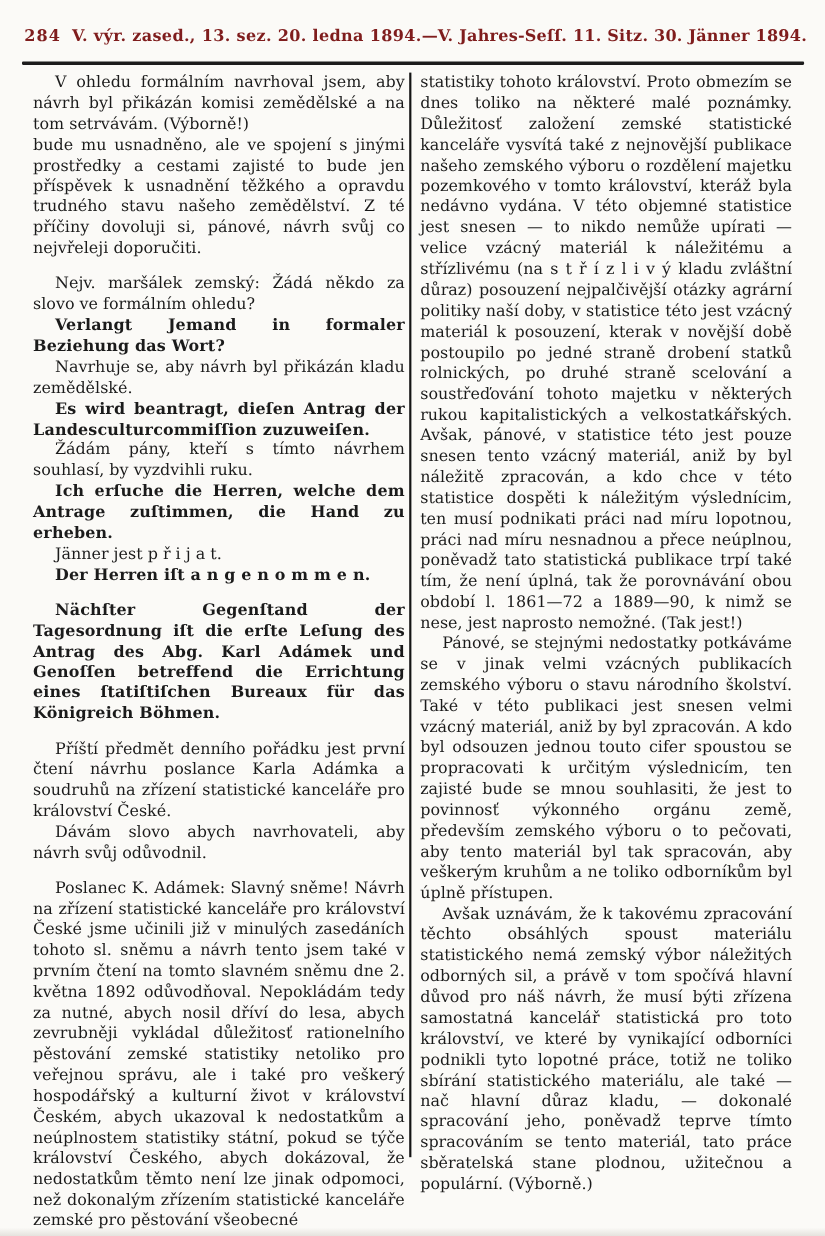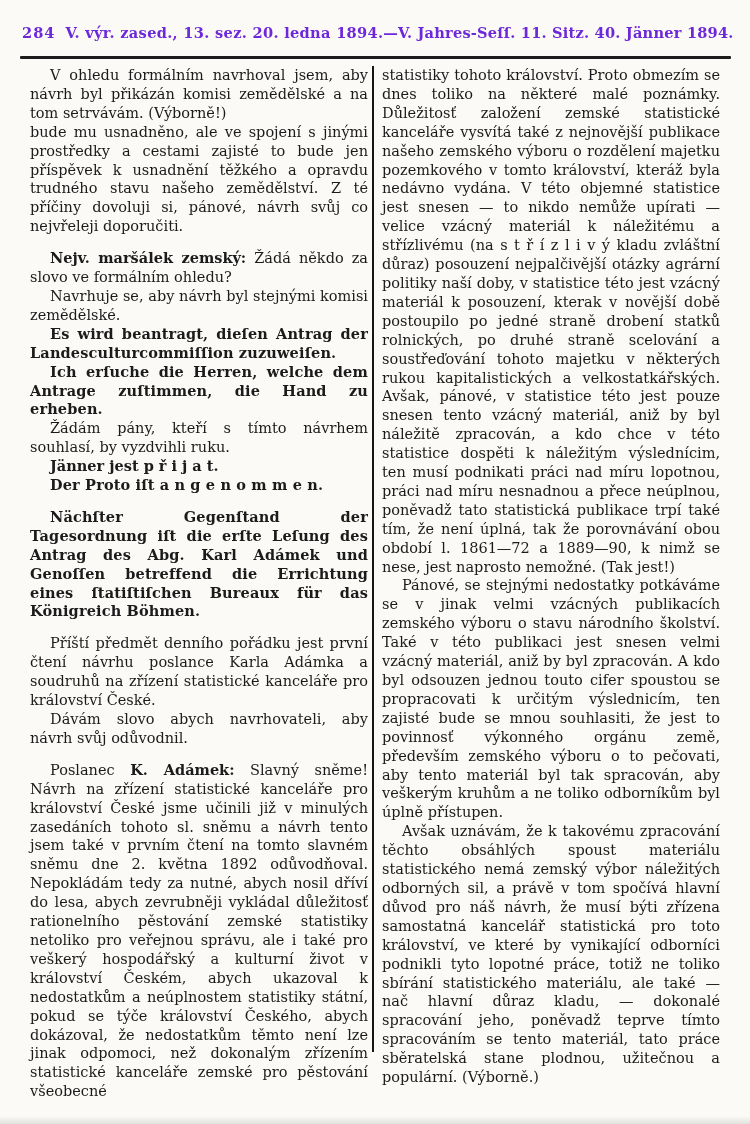--- a/index.html
+++ b/index.html
@@ -10,21 +10,21 @@
     position:relative;
     font-family:"DejaVu Serif", serif;
     color:#1d1d1d;
     -webkit-font-smoothing:antialiased;
   }
   .page{position:absolute;inset:0;}
   
   .header{
     position:absolute;left:22px;right:20px;top:24px;
     display:flex;align-items:center;justify-content:space-between;
-    font-size:14.6px;font-weight:bold;color:#6d28d9;
+    font-size:14.6px;font-weight:bold;color:#7f1d1d;
     white-space:nowrap;
   }
   .header .pagenum{letter-spacing:1px;margin-right:10px;}
   .header .t-cs{letter-spacing:0.3px;}
   .header .t-de{letter-spacing:0.2px;}
   .header-rule{
     position:absolute;left:20px;right:19px;top:56px;height:3px;
     background:#1c1c1c;border-radius:1px;
   }
   
@@ -38,54 +38,55 @@
     font-size:14.5px;line-height:18.9px;
     text-align:justify;
     color:#1b1b1b;
   }
   .col-left{left:30px;}
   .col-right{left:382px;}
   .para{margin:0;}
   .para.ind{text-indent:20px;}
   .para.gap{margin-top:13px;}
   .s-n{font-weight:normal;}
-  .s-b{font-weight:bold;}
+  .s-b{font-weight:normal;}
   .s-f{font-weight:bold;letter-spacing:0.15px;} 
   
   .page-edge{
     position:absolute;left:0;right:0;bottom:0;height:8px;
     background:linear-gradient(to bottom, rgba(251,250,247,0), #e3e1dc);
   }
 </style>
 </head>
 <body>
 
 <div class="page">
 
   <div class="header">
     <span class="pagenum">284</span>
     <span class="t-cs">V. výr. zased., 13. sez. 20. ledna 1894.</span>
     <span class="t-sep">—</span>
-    <span class="t-de">V. Jahres-Seſſ. 11. Sitz. 40. Jänner 1894.</span>
+    <span class="t-de">V. Jahres-Seſſ. 11. Sitz. 30. Jänner 1894.</span>
   </div>
 
   <div class="header-rule"></div>
 
   <div class="divider"></div>
 
   <div class="col col-left" id="col-left">
       <p class="para ind"><span class="s-n">V ohledu formálním navrhoval jsem, aby návrh byl přikázán komisi zemědělské a na tom setrvávám. (Výborně!)</span></p>
       <p class="para"><span class="s-n">bude mu usnadněno, ale ve spojení s jinými prostředky a cestami zajisté to bude jen příspěvek k usnadnění těžkého a opravdu trudného stavu našeho zemědělství. Z té příčiny dovoluji si, pánové, návrh svůj co nejvřeleji doporučiti.</span></p>
       <p class="para ind gap"><span class="s-b">Nejv. maršálek zemský:</span><span class="s-n"> Žádá někdo za slovo ve formálním ohledu?</span></p>
-      <p class="para ind"><span class="s-n">Navrhuje se, aby návrh byl stejnými komisi zemědělské.</span></p>
+      <p class="para ind"><span class="s-f">Verlangt Jemand in formaler Beziehung das Wort?</span></p>
+      <p class="para ind"><span class="s-n">Navrhuje se, aby návrh byl přikázán kladu zemědělské.</span></p>
       <p class="para ind"><span class="s-f">Es wird beantragt, dieſen Antrag der Landesculturcommiſſion zuzuweiſen.</span></p>
+      <p class="para ind"><span class="s-n">Žádám pány, kteří s tímto návrhem souhlasí, by vyzdvihli ruku.</span></p>
       <p class="para ind"><span class="s-f">Ich erſuche die Herren, welche dem Antrage zuſtimmen, die Hand zu erheben.</span></p>
-      <p class="para ind"><span class="s-n">Žádám pány, kteří s tímto návrhem souhlasí, by vyzdvihli ruku.</span></p>
       <p class="para ind"><span class="s-b">Jänner jest p ř i j a t.</span></p>
-      <p class="para ind"><span class="s-f">Der Proto iſt a n g e n o m m e n.</span></p>
+      <p class="para ind"><span class="s-f">Der Herren iſt a n g e n o m m e n.</span></p>
       <p class="para ind gap"><span class="s-f">Nächſter Gegenſtand der Tagesordnung iſt die erſte Leſung des Antrag des Abg. Karl Adámek und Genoſſen betreffend die Errichtung eines ſtatiſtiſchen Bureaux für das Königreich Böhmen.</span></p>
       <p class="para ind gap"><span class="s-n">Příští předmět denního pořádku jest první čtení návrhu poslance Karla Adámka a soudruhů na zřízení statistické kanceláře pro království České.</span></p>
       <p class="para ind"><span class="s-n">Dávám slovo abych navrhovateli, aby návrh svůj odůvodnil.</span></p>
       <p class="para ind gap"><span class="s-n">Poslanec </span><span class="s-b">K. Adámek:</span><span class="s-n"> Slavný sněme! Návrh na zřízení statistické kanceláře pro království České jsme učinili již v minulých zasedáních tohoto sl. sněmu a návrh tento jsem také v prvním čtení na tomto slavném sněmu dne 2. května 1892 odůvodňoval. Nepokládám tedy za nutné, abych nosil dříví do lesa, abych zevrubněji vykládal důležitosť rationelního pěstování zemské statistiky netoliko pro veřejnou správu, ale i také pro veškerý hospodářský a kulturní život v království Českém, abych ukazoval k nedostatkům a neúplnostem statistiky státní, pokud se týče království Českého, abych dokázoval, že nedostatkům těmto není lze jinak odpomoci, než dokonalým zřízením statistické kanceláře zemské pro pěstování všeobecné</span></p>
     </div>
   <div class="col col-right" id="col-right">
       <p class="para"><span class="s-n">statistiky tohoto království. Proto obmezím se dnes toliko na některé malé poznámky. Důležitosť založení zemské statistické kanceláře vysvítá také z nejnovější publikace našeho zemského výboru o rozdělení majetku pozemkového v tomto království, kteráž byla nedávno vydána. V této objemné statistice jest snesen — to nikdo nemůže upírati — velice vzácný materiál k náležitému a střízlivému (na s t ř í z l i v ý kladu zvláštní důraz) posouzení nejpalčivější otázky agrární politiky naší doby, v statistice této jest vzácný materiál k posouzení, kterak v novější době postoupilo po jedné straně drobení statků rolnických, po druhé straně scelování a soustřeďování tohoto majetku v některých rukou kapitalistických a velkostatkářských. Avšak, pánové, v statistice této jest pouze snesen tento vzácný materiál, aniž by byl náležitě zpracován, a kdo chce v této statistice dospěti k náležitým výslednícim, ten musí podnikati práci nad míru lopotnou, práci nad míru nesnadnou a přece neúplnou, poněvadž tato statistická publikace trpí také tím, že není úplná, tak že porovnávání obou období l. 1861—72 a 1889—90, k nimž se nese, jest naprosto nemožné. (Tak jest!)</span></p>
       <p class="para ind"><span class="s-n">Pánové, se stejnými nedostatky potkáváme se v jinak velmi vzácných publikacích zemského výboru o stavu národního školství. Také v této publikaci jest snesen velmi vzácný materiál, aniž by byl zpracován. A kdo byl odsouzen jednou touto cifer spoustou se propracovati k určitým výslednicím, ten zajisté bude se mnou souhlasiti, že jest to povinnosť výkonného orgánu země, především zemského výboru o to pečovati, aby tento materiál byl tak spracován, aby veškerým kruhům a ne toliko odborníkům byl úplně přístupen.</span></p>
       <p class="para ind"><span class="s-n">Avšak uznávám, že k takovému zpracování těchto obsáhlých spoust materiálu statistického nemá zemský výbor náležitých odborných sil, a právě v tom spočívá hlavní důvod pro náš návrh, že musí býti zřízena samostatná kancelář statistická pro toto království, ve které by vynikající odborníci podnikli tyto lopotné práce, totiž ne toliko sbírání statistického materiálu, ale také — nač hlavní důraz kladu, — dokonalé spracování jeho, poněvadž teprve tímto spracováním se tento materiál, tato práce sběratelská stane plodnou, užitečnou a populární. (Výborně.)</span></p>
     </div>

